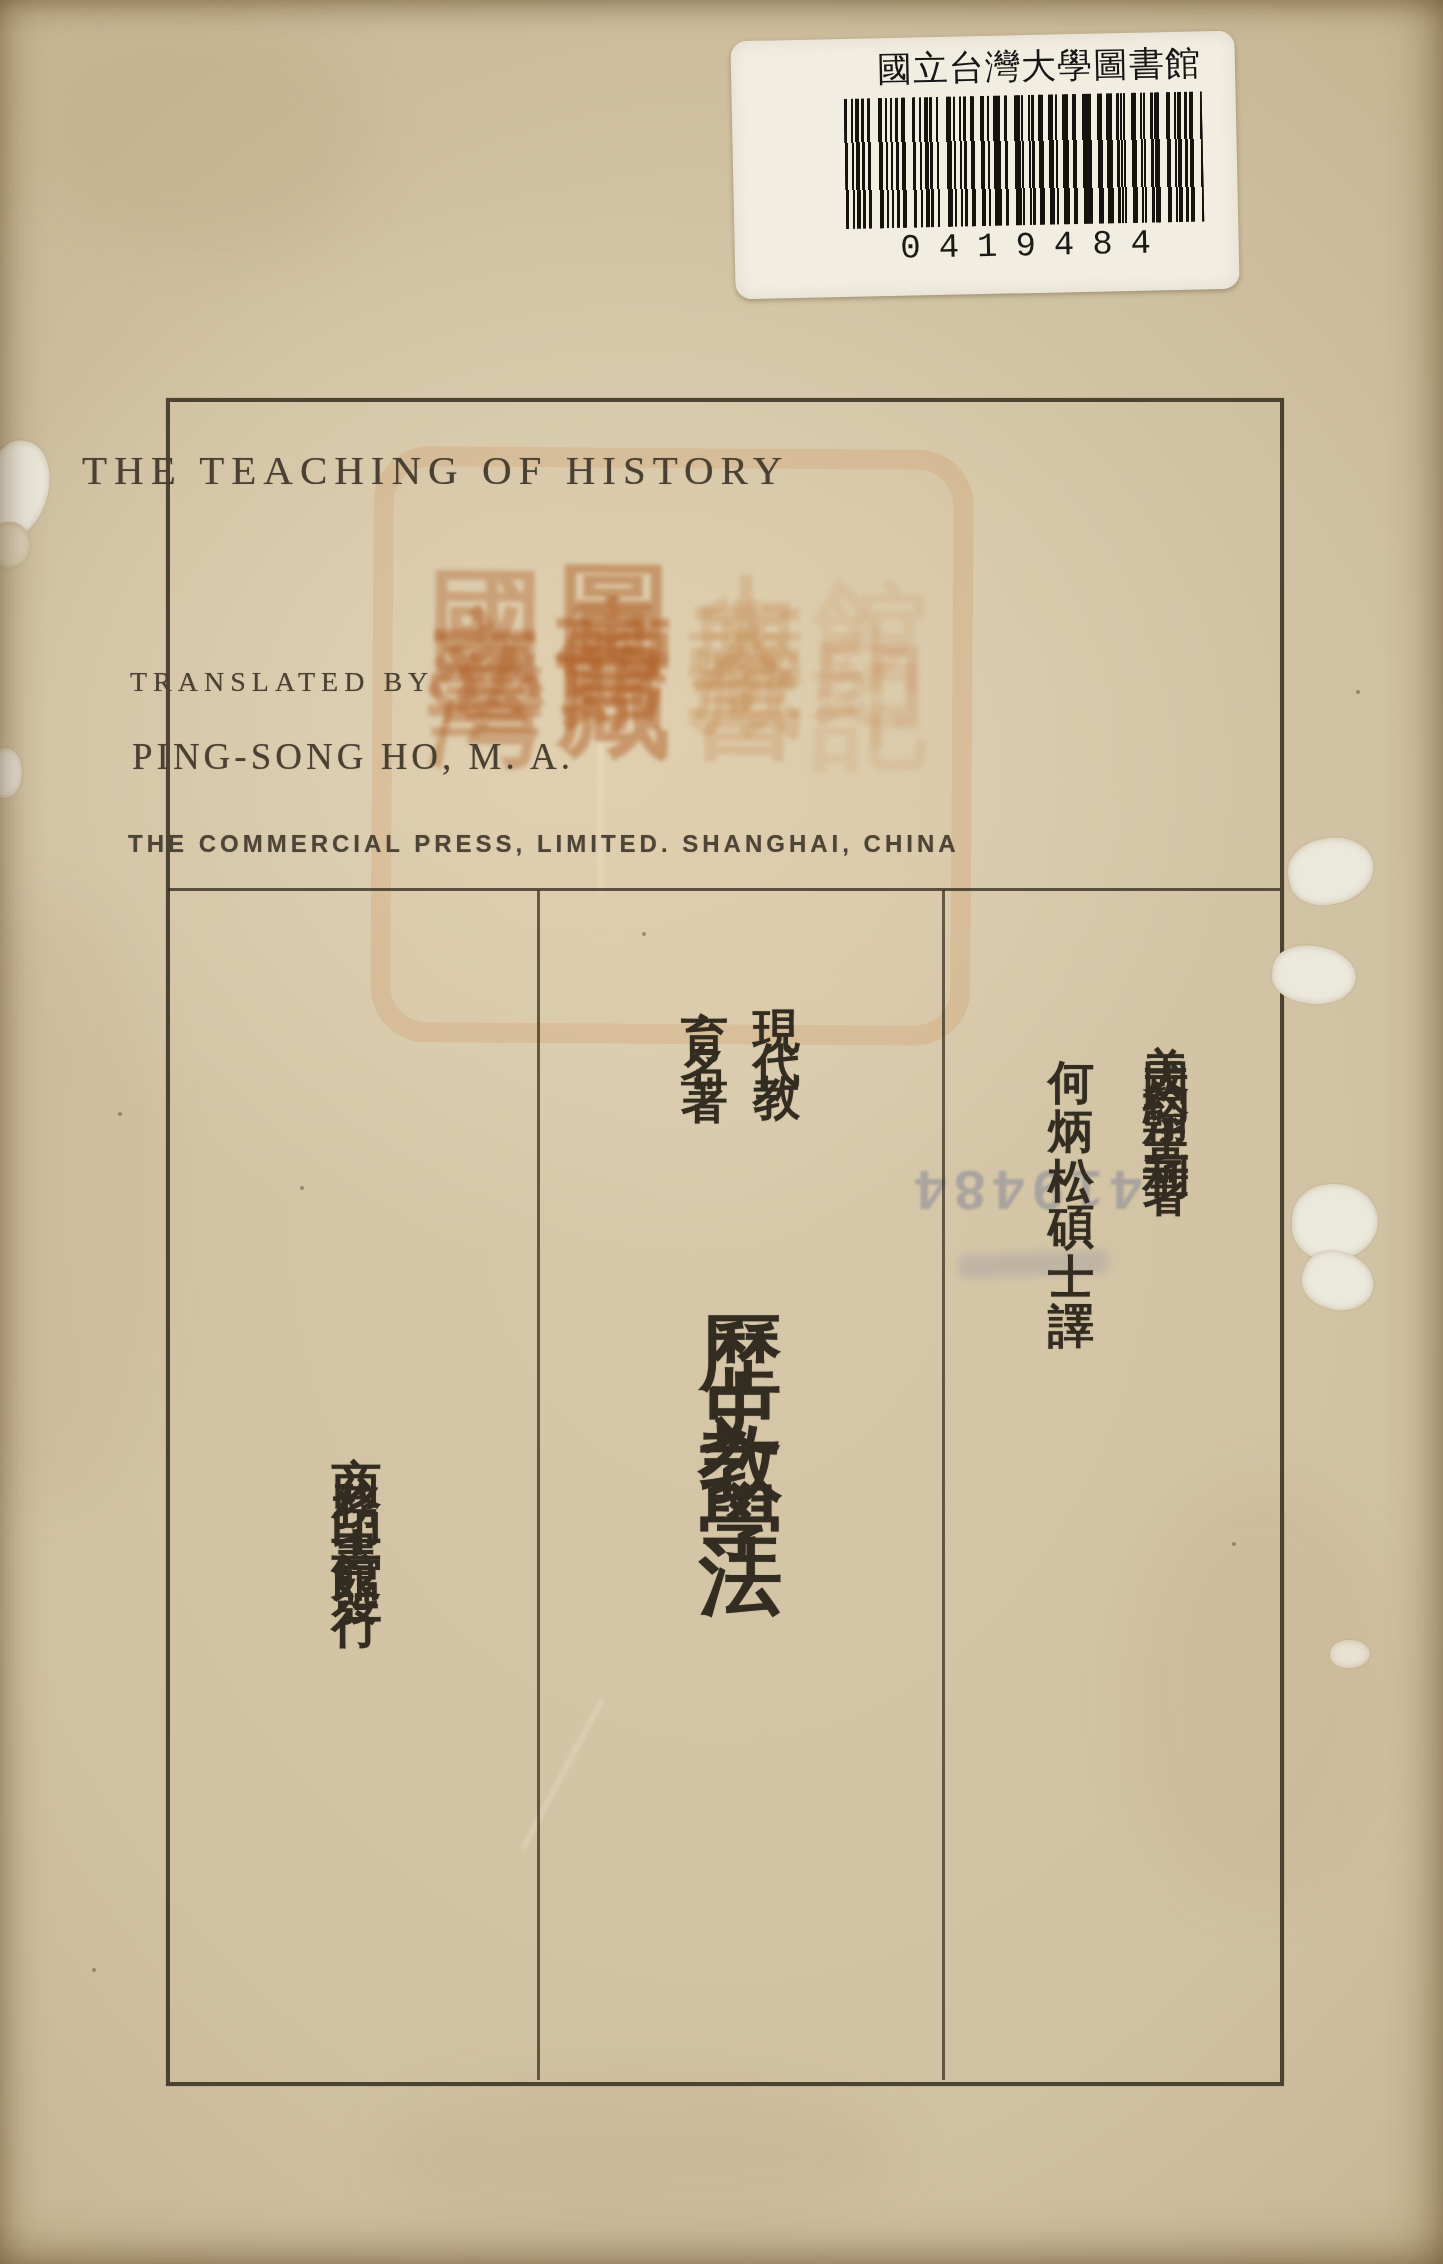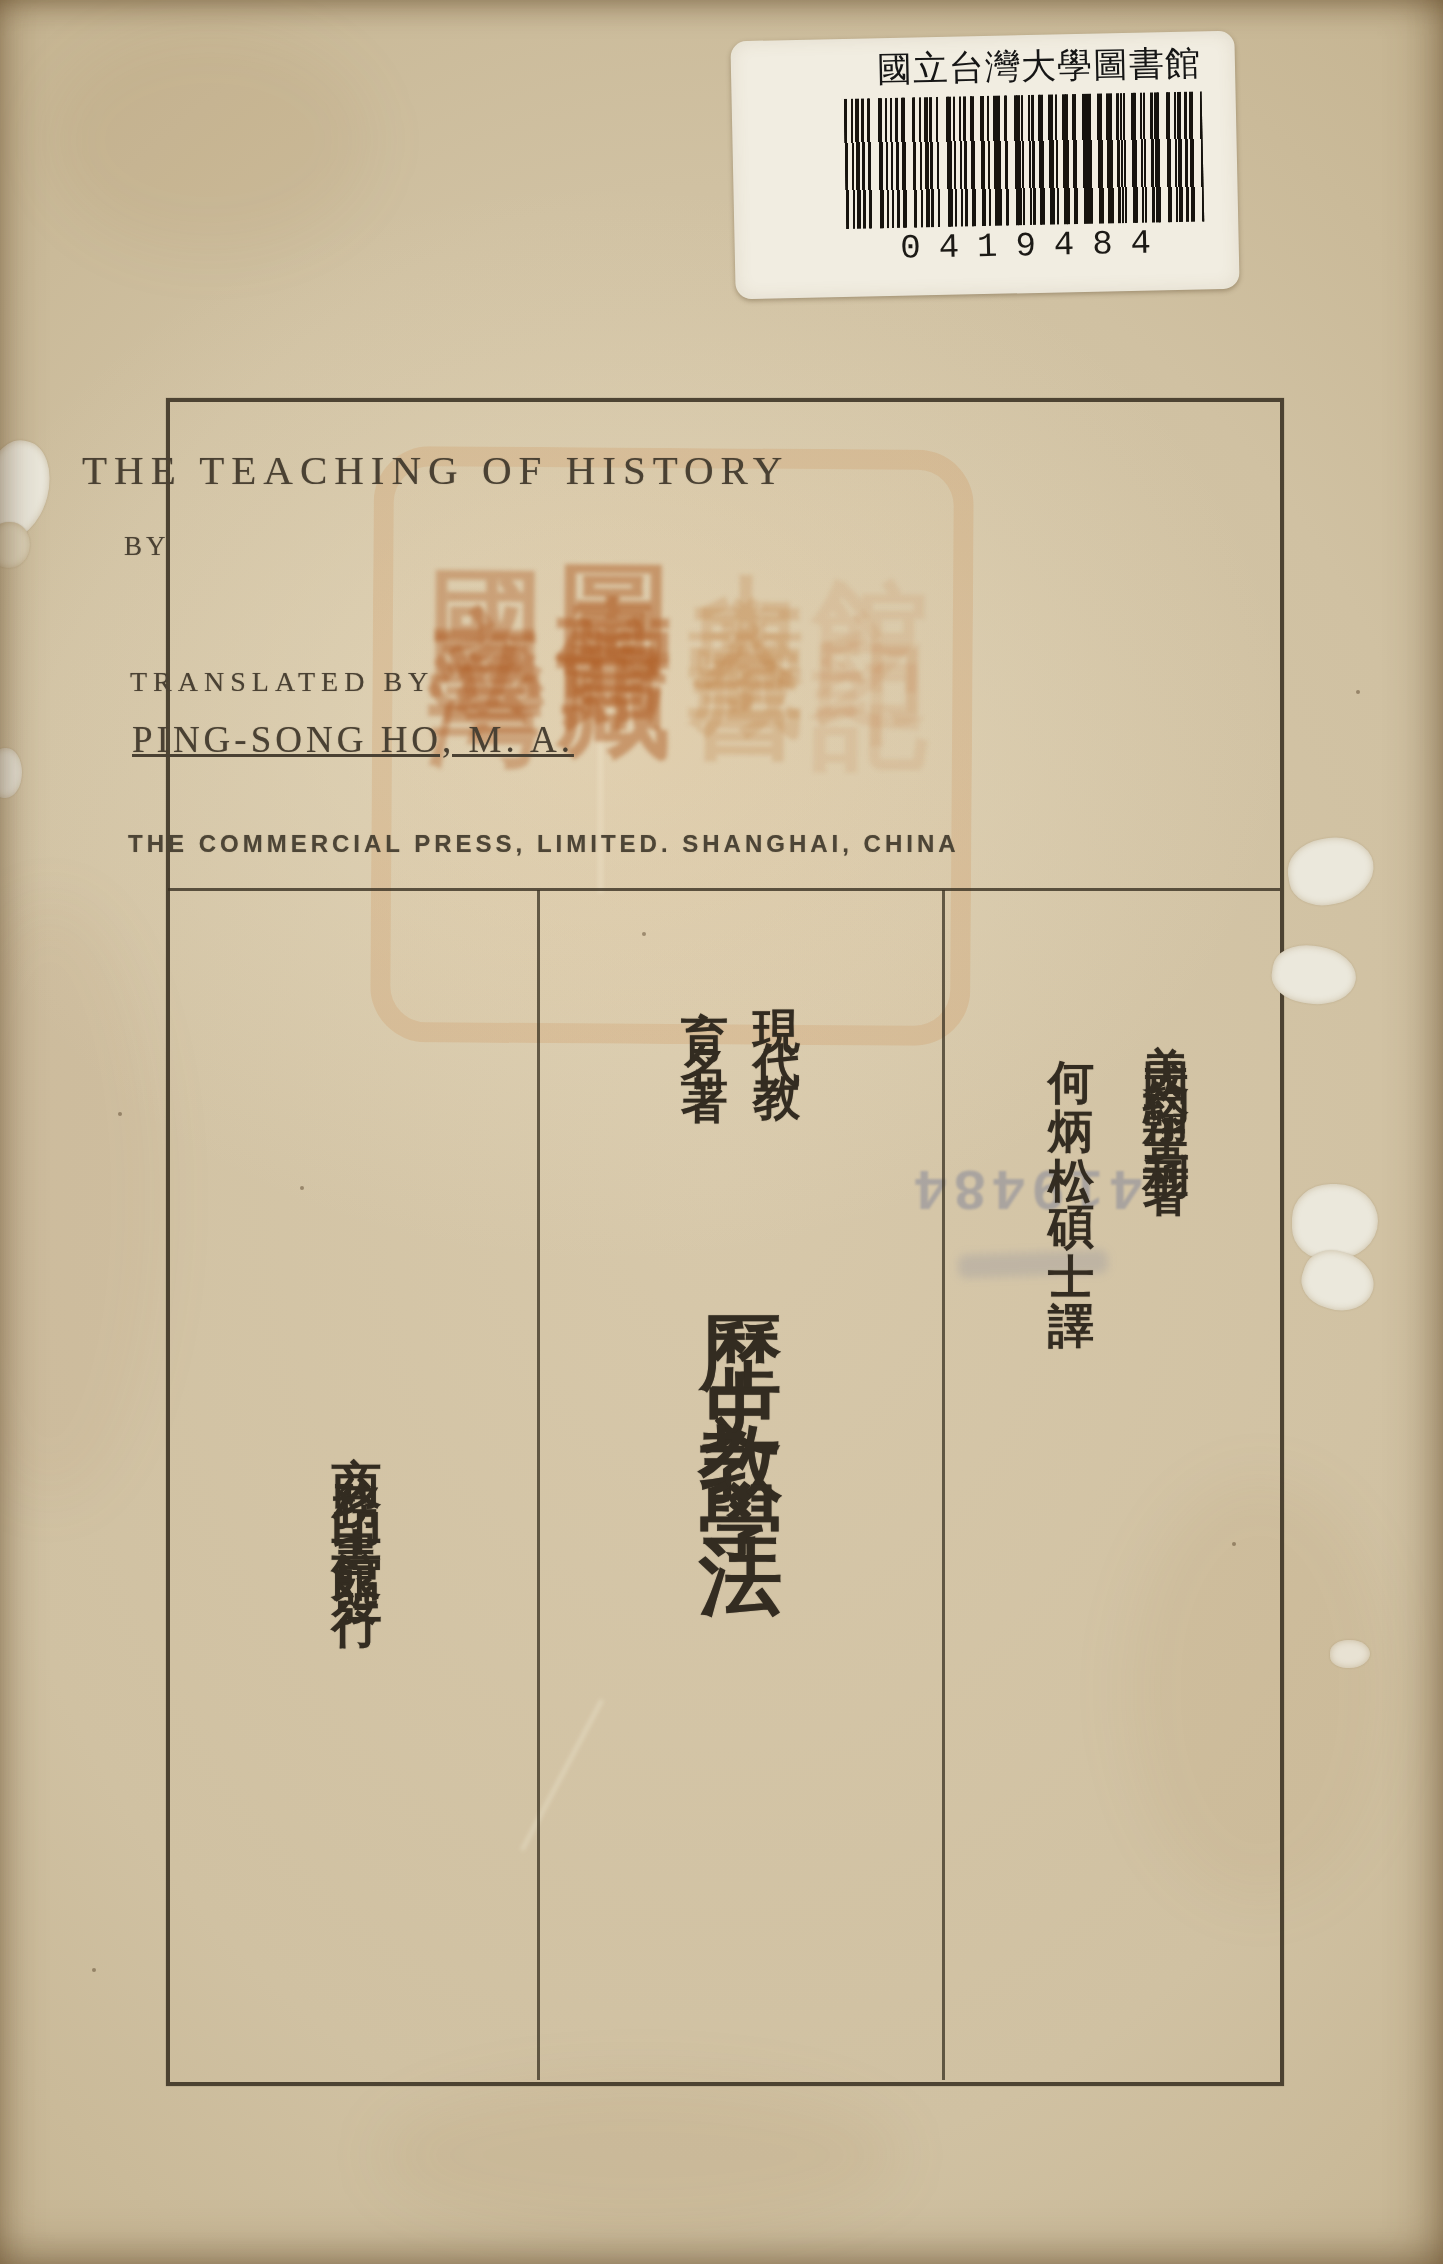--- a/index.html
+++ b/index.html
@@ -57,21 +57,21 @@
 
   
   .eline{
     position:absolute;left:168px;width:1112px;z-index:4;
     color:#4a4133;text-shadow:0 0 1px rgba(74,65,51,.45);white-space:nowrap;
   }
   .e-title{top:446px;font-size:41px;letter-spacing:7px;transform:translateX(-86px);}
   .e-by{top:531px;font-size:27px;letter-spacing:4px;transform:translateX(-44px);}
   .e-author{top:596px;font-size:35px;letter-spacing:6px;transform:translateX(-38px);}
   .e-transby{top:666px;font-size:28px;letter-spacing:6px;transform:translateX(-38px);}
-  .e-translator{top:718px;font-size:37px;letter-spacing:4px;transform:translateX(-36px);text-decoration:underline;}
+  .e-translator{top:735px;font-size:37px;letter-spacing:4px;transform:translateX(-36px);}
   .e-publisher{
     top:830px;font-family:"Liberation Sans","DejaVu Sans",sans-serif;
     font-size:24px;font-weight:600;letter-spacing:4px;color:#4d4536;transform:translateX(-40px);
   }
 
   
   .vcol{
     position:absolute;writing-mode:vertical-rl;text-orientation:upright;
     font-weight:bold;color:#332c21;z-index:4;line-height:1;
     text-shadow:0 0 1px rgba(51,44,33,.5);white-space:nowrap;
@@ -138,21 +138,20 @@
 
   <div class="bleed">419484</div>
   <div class="bleed2"></div>
 
   <div class="frame"></div>
   <div class="hline"></div>
   <div class="vline v1"></div>
   <div class="vline v2"></div>
 
   <div class="eline e-title">THE TEACHING OF HISTORY</div>
-  <div class="eline e-by">BY</div>
   <div class="eline e-transby">TRANSLATED BY</div>
   <div class="eline e-translator">PING-SONG HO, M. A.</div>
   <div class="eline e-publisher">THE COMMERCIAL PRESS, LIMITED. SHANGHAI, CHINA</div>
 
   <div class="vcol c-series-r">現代教</div>
   <div class="vcol c-series-l">育名著</div>
   <div class="vcol c-main">歷史教學法</div>
   <div class="vcol c-authorcol">美國約翰生享利著</div>
   <div class="vcol c-translatorcol">何炳松碩士譯</div>
   <div class="vcol c-publishercol">商務印書館發行</div>

